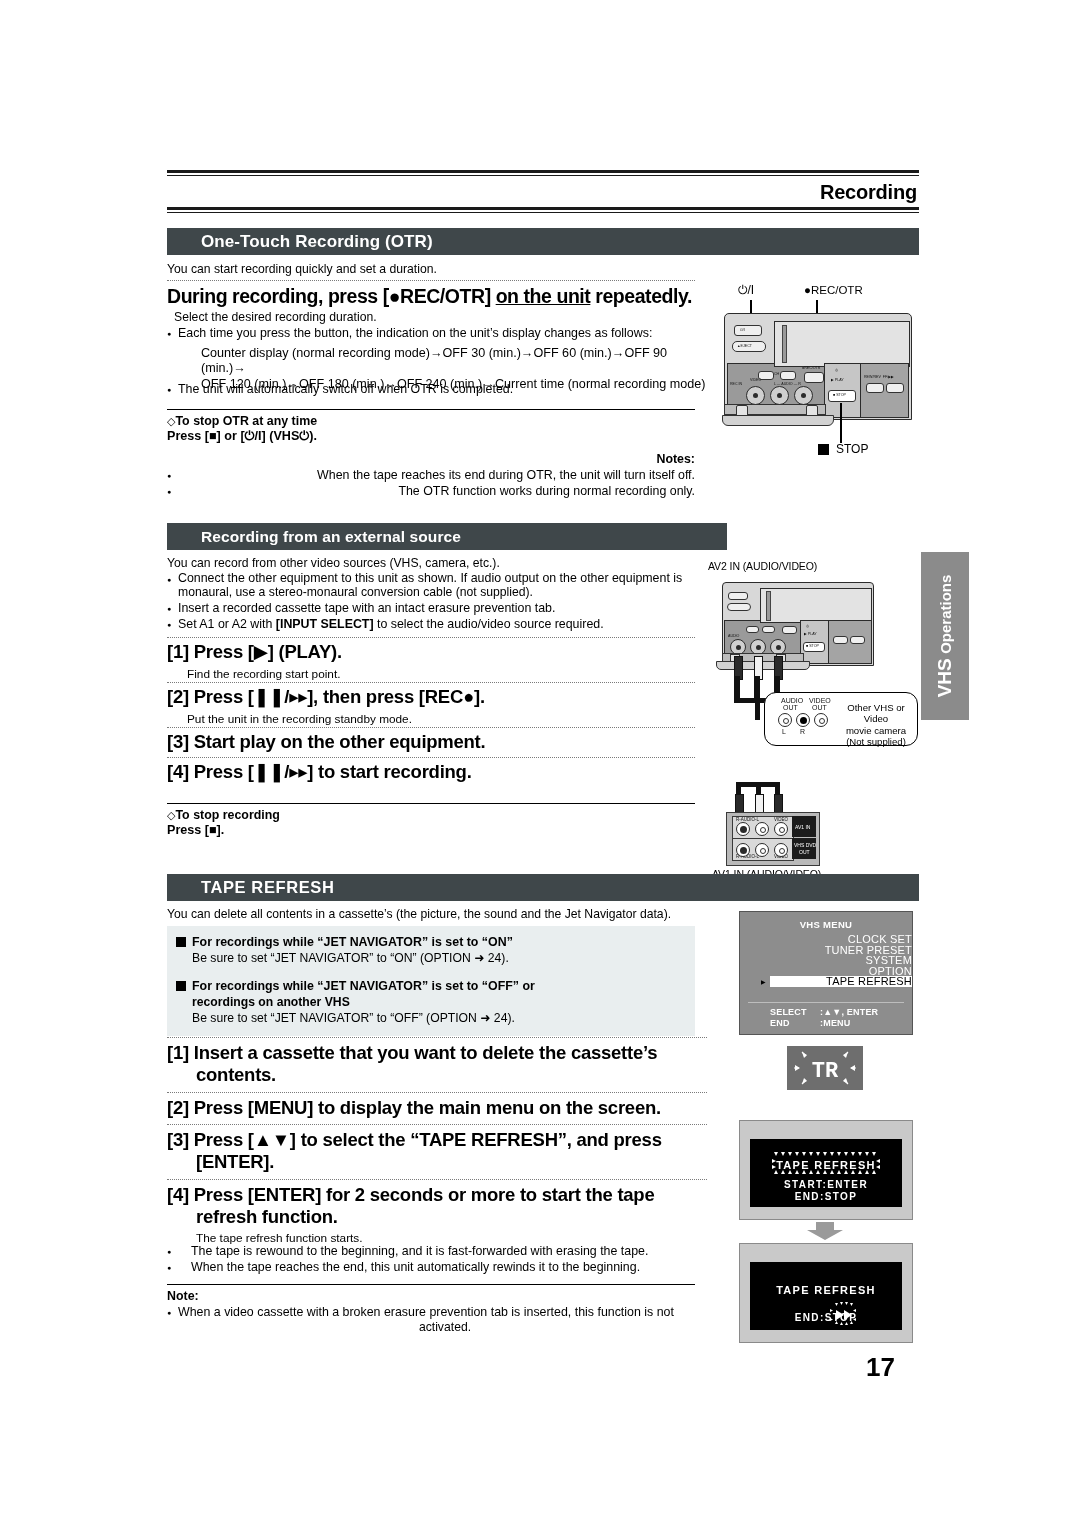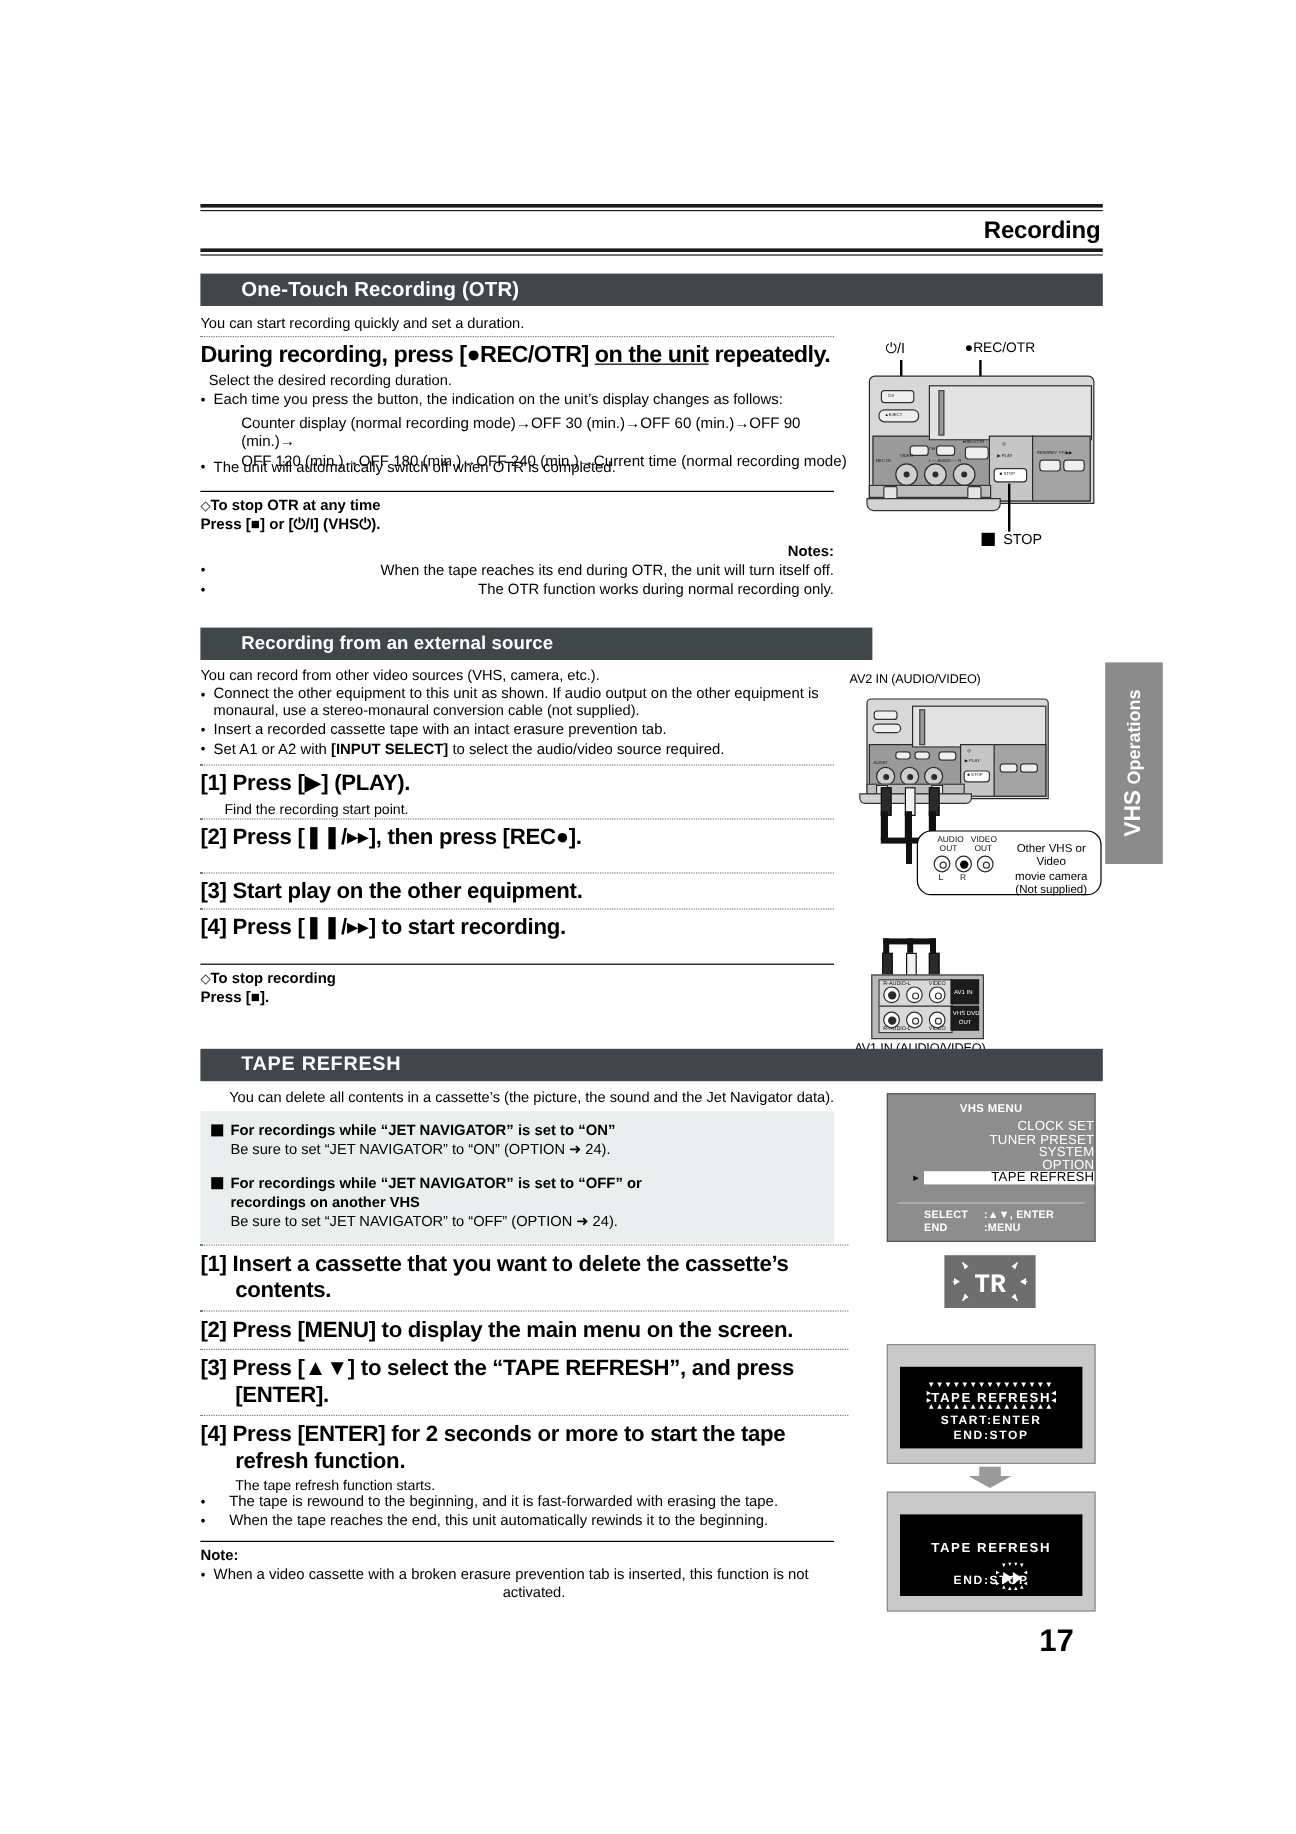--- a/index.html
+++ b/index.html
@@ -271,20 +271,21 @@
   <div class="body-col" style="top:641px;">
     <p class="step"><span class="num">[<span>1</span>]</span> <span>Press [▶] (PLAY).</span></p>
     <p class="step-sub">Find the recording start point.</p>
   </div>
 
   <div class="body-col" style="top:682px;">
       <div class="dash"></div>
     </div>
   <div class="body-col" style="top:686px;">
     <p class="step"><span class="num">[<span>2</span>]</span> <span>Press [❚❚/▸▸], then press [REC●].</span></p>
+    <p class="step-sub">Put the unit in the recording standby mode.</p>
   </div>
 
   <div class="body-col" style="top:727px;">
       <div class="dash"></div>
     </div>
   <div class="body-col" style="top:731px;">
     <p class="step"><span class="num">[<span>3</span>]</span> <span>Start play on the other equipment.</span></p>
   </div>
 
   <div class="body-col" style="top:757px;">
@@ -413,21 +414,21 @@
         <i style="width:4px;height:4px;margin:-2px 0 0 -2px;background:#fff;border:1px solid #333;border-radius:50%;"></i>
       </div>
 
     <div class="cap" style="position:absolute;left:0;top:86px;">AV1 IN (AUDIO/VIDEO)</div>
   </div>
 
   <div class="bar caps" style="left:167px;top:874px;width:752px;">
     <span>TAPE REFRESH</span>
   </div>
 
-  <div class="body-col" style="top:907px;width:560px;margin-left:24px;">
+  <div class="body-col" style="top:907px;width:560px;">
     <p class="t">You can delete all contents in a cassette’s (the picture, the sound and the Jet Navigator data).</p>
   </div>
 
   <div id="jetbox">
     <p class="jn-title">For recordings while “JET NAVIGATOR” is set to “ON”</p>
     <p class="jn-sub">Be sure to set “JET NAVIGATOR” to “ON” (OPTION ➜ 24).</p>
     <div style="height:13px;"></div>
     <p class="jn-title">For recordings while “JET NAVIGATOR” is set to “OFF” or</p>
     <p class="jn-sub" style="font-weight:bold;">recordings on another VHS</p>
     <p class="jn-sub">Be sure to set “JET NAVIGATOR” to “OFF” (OPTION ➜ 24).</p>

